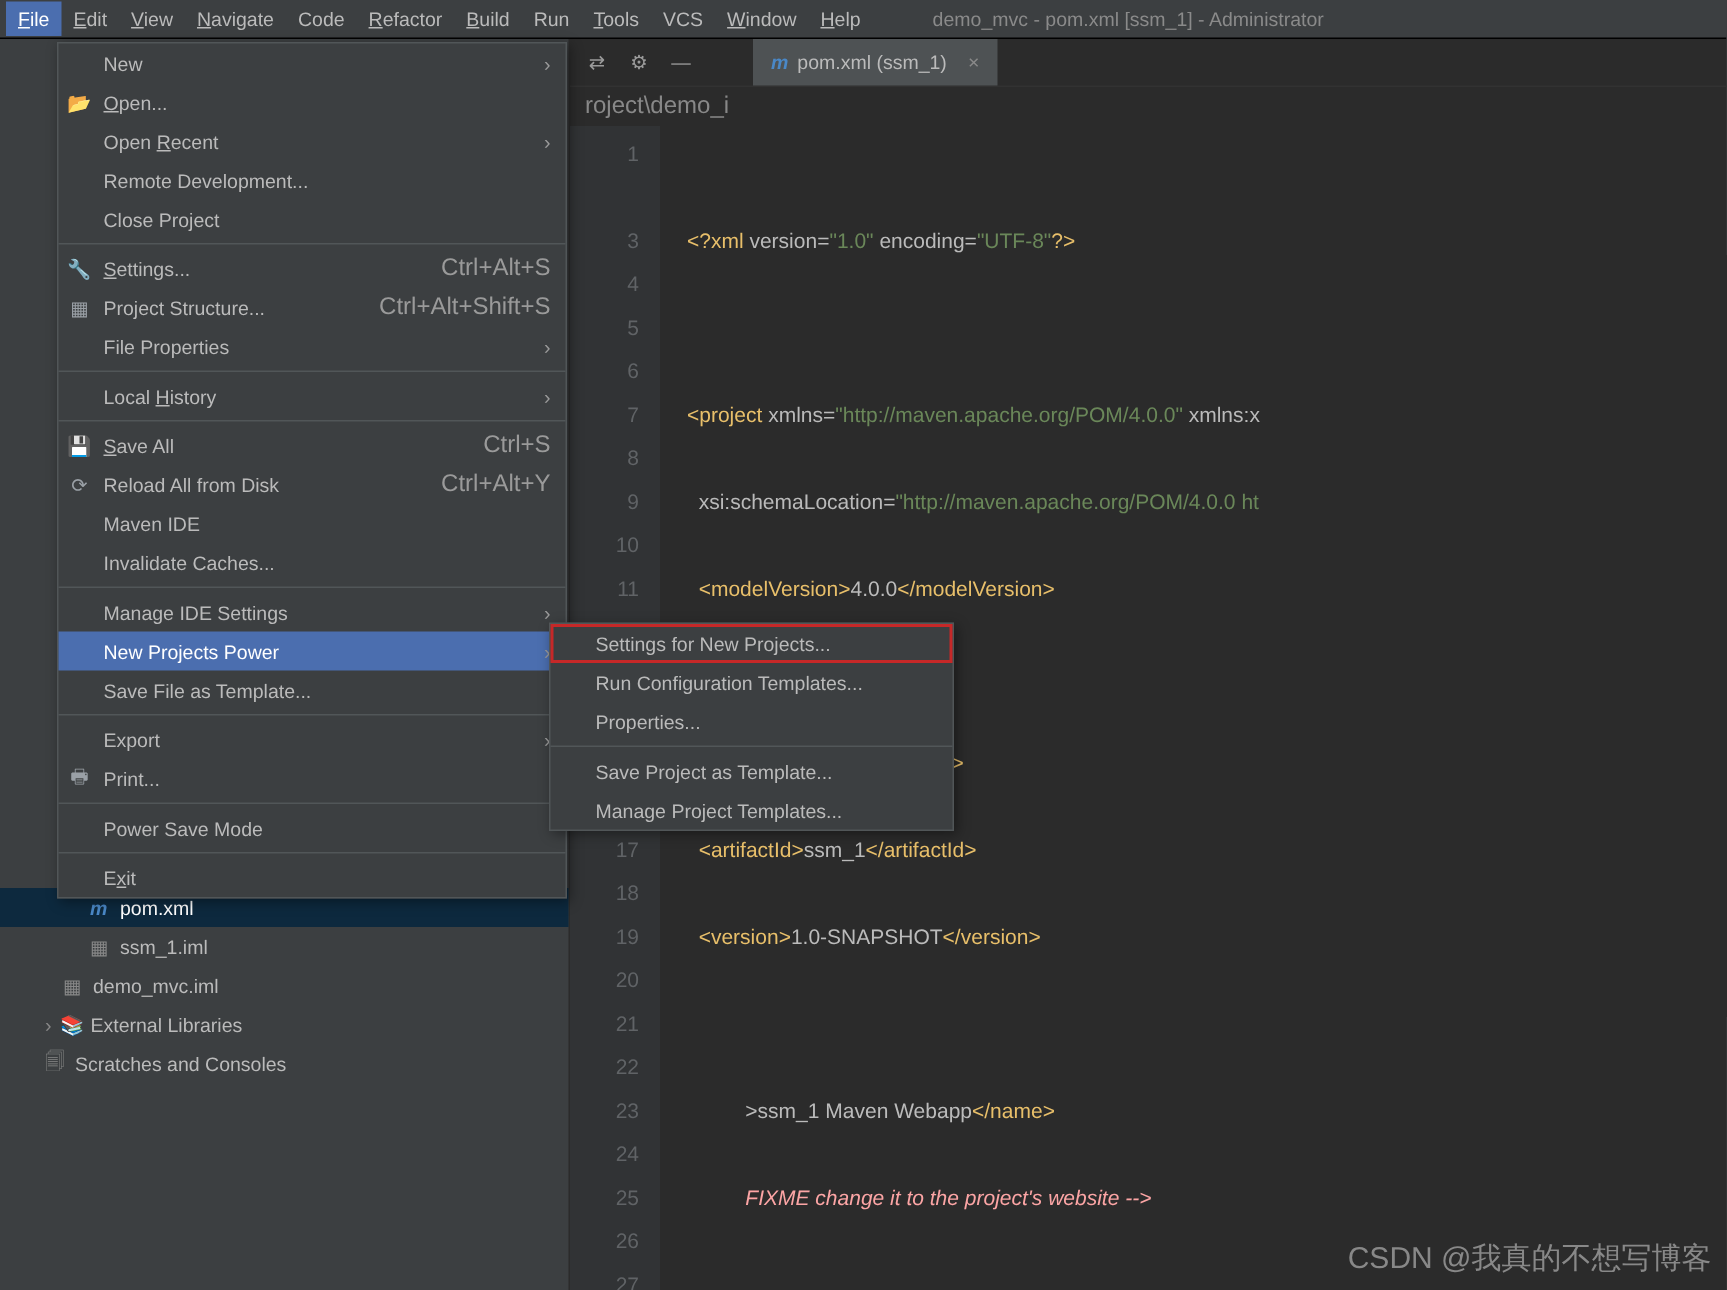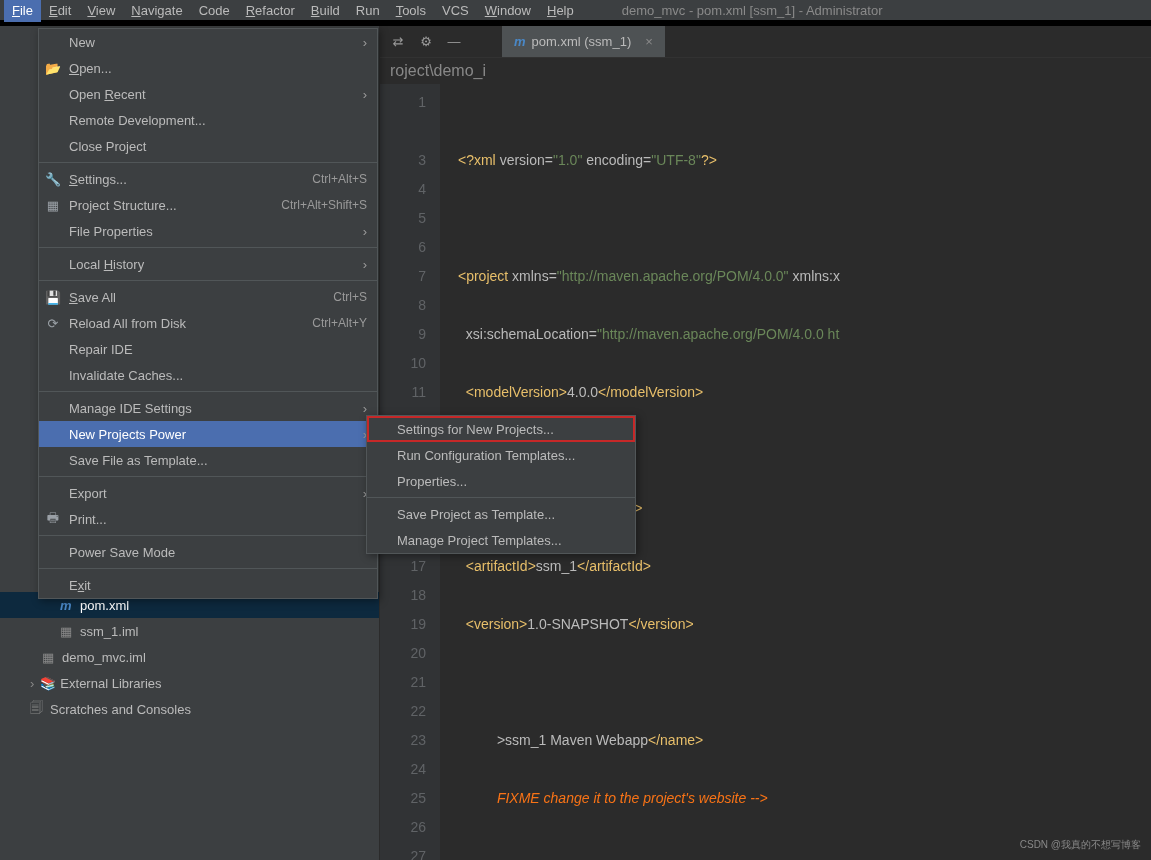--- a/index.html
+++ b/index.html
@@ -1,29 +1,29 @@
 <!DOCTYPE html>
 <html><head>
 <meta charset="utf-8">
 <style>
 * { margin:0; padding:0; box-sizing:border-box; font-family:"Segoe UI",Arial,sans-serif; }
 body { background:#3c3f41; color:#bbbbbb; width:1151px; height:860px; overflow:hidden; font-size:13px; }
 
-.menubar { height:26px; background:#3c3f41; display:flex; align-items:center; padding:0 4px; border-bottom:6px solid #000000; }
+.menubar { height:26px; background:#3c3f41; display:flex; align-items:center; padding:0 4px; border-bottom:1px solid #000000; }
 .menubar-item { padding:4px 8px; cursor:pointer; }
 .menubar-item.active { background:#4b6eaf; color:#fff; }
 .menubar-item u { text-decoration:underline; }
 .window-title { margin-left:40px; color:#8a8a8a; }
 
 .dropdown { position:absolute; left:38px; top:28px; width:340px; background:#3c3f41; border:1px solid #515658; box-shadow:2px 2px 8px rgba(0,0,0,.4); z-index:10; }
 .menu-sep { height:1px; background:#515658; margin:3px 0; }
 .menu-row { display:flex; align-items:center; height:26px; padding:0 10px 0 30px; position:relative; cursor:pointer; }
 .menu-row.hl { background:#4b6eaf; color:#fff; }
 .menu-row .icon { position:absolute; left:6px; width:16px; text-align:center; color:#9aa0a6; }
-.menu-row .shortcut { margin-left:auto; color:#9a9a9a; font-size:12px; }
+.menu-row .shortcut { margin-left:auto; color:#9a9a9a; font-size:16px; }
 .menu-row .arrow { margin-left:auto; color:#9a9a9a; }
 .menu-row u { text-decoration:underline; }
 
 .submenu { position:absolute; left:366px; top:415px; width:270px; background:#3c3f41; border:1px solid #515658; box-shadow:2px 2px 8px rgba(0,0,0,.4); z-index:11;text-align:right; }
 .submenu .menu-row:first-child { outline:2px solid #c62828; outline-offset:-2px; }
 
 .main { position:absolute; left:0; top:26px; right:0; bottom:0; display:flex; }
 .sidebar { width:380px; background:#3c3f41; border-right:1px solid #2b2b2b; padding-top:540px; }
 .tree-row { height:26px; display:flex; align-items:center; padding-left:60px; gap:6px; cursor:pointer; }
 .tree-row.sel { background:#0d293e; color:#fff; }
@@ -41,24 +41,24 @@
 .code { flex:1; display:flex; font-family:Consolas,monospace; font-size:14px; line-height:29px; }
 .gutter { width:60px; background:#313335; color:#606366; text-align:right; padding:4px 14px 0 0; }
 .gutter div { height:29px; }
 .src { flex:1; padding:4px 0 0 18px; white-space:pre; overflow:hidden; position:relative; }
 .src .line { height:29px; }
 .src .hl-block { position:absolute; left:40px; right:0; top:725px; height:130px; background:#3a3a2e; z-index:-1; }
 
 .tag { color:#e8bf6a; }
 .attr { color:#bababa; }
 .str { color:#6a8759; }
-.cmt { color:#f97316; font-style:italic; }
+.cmt { color:#fca5a5; font-style:italic; }
 .pi { color:#e8bf6a; }
 
-.watermark { position:absolute; right:10px; bottom:8px; color:#888; font-size:10px; z-index:30; }
+.watermark { position:absolute; right:10px; bottom:8px; color:#888; font-size:20px; z-index:30; }
 </style>
 </head>
 <body>
 
 <div class="menubar">
     <div class="menubar-item active"><u>F</u>ile</div>
     <div class="menubar-item"><u>E</u>dit</div>
     <div class="menubar-item"><u>V</u>iew</div>
     <div class="menubar-item"><u>N</u>avigate</div>
     <div class="menubar-item">Code</div>
@@ -220,21 +220,21 @@
       <span class="icon">💾</span>
       <span><u>S</u>ave All</span>
       <span class="shortcut">Ctrl+S</span>
     </div>
     <div class="menu-row">
       <span class="icon">⟳</span>
       <span>Reload All from Disk</span>
       <span class="shortcut">Ctrl+Alt+Y</span>
     </div>
     <div class="menu-row">
-      <span>Repair IDE</span>
+      <span>Maven IDE</span>
     </div>
     <div class="menu-row">
       <span>Invalidate Caches...</span>
     </div>
     <div class="menu-sep"></div>
     <div class="menu-row">
       <span>Manage IDE Settings</span>
       <span class="arrow">›</span>
     </div>
     <div class="menu-row hl">

